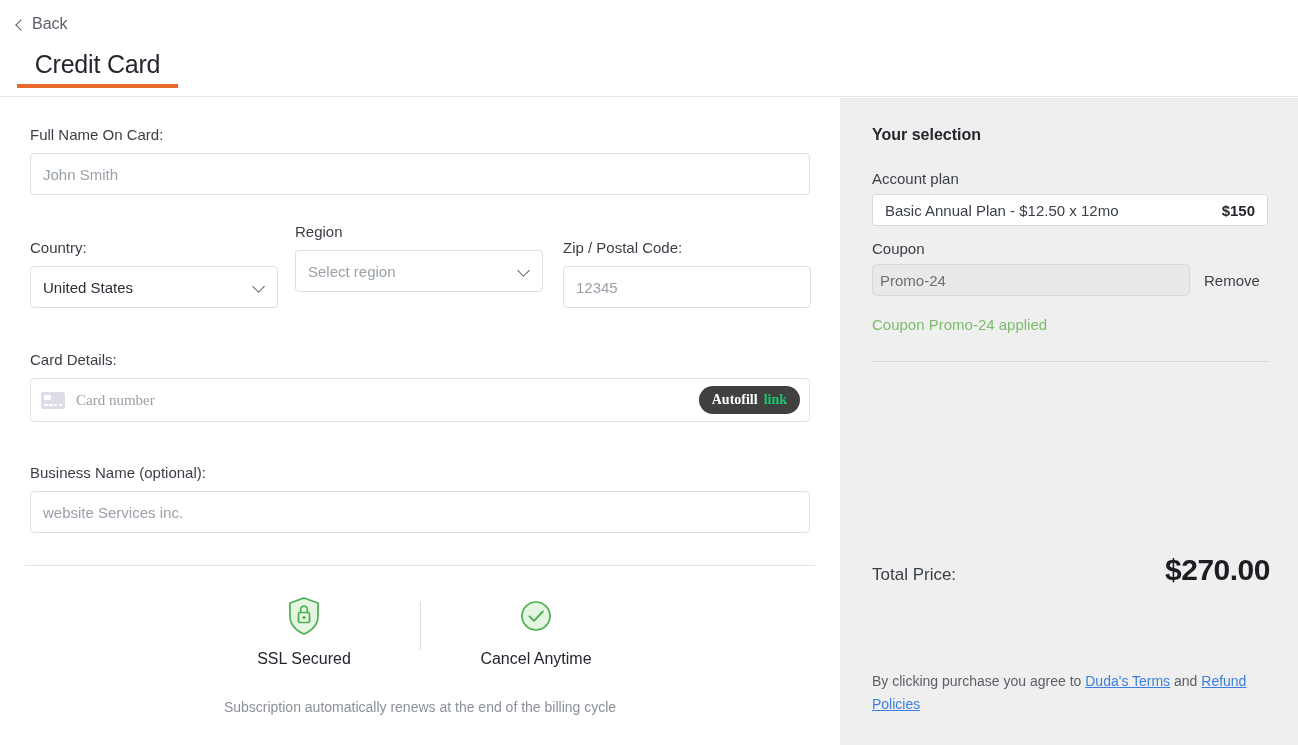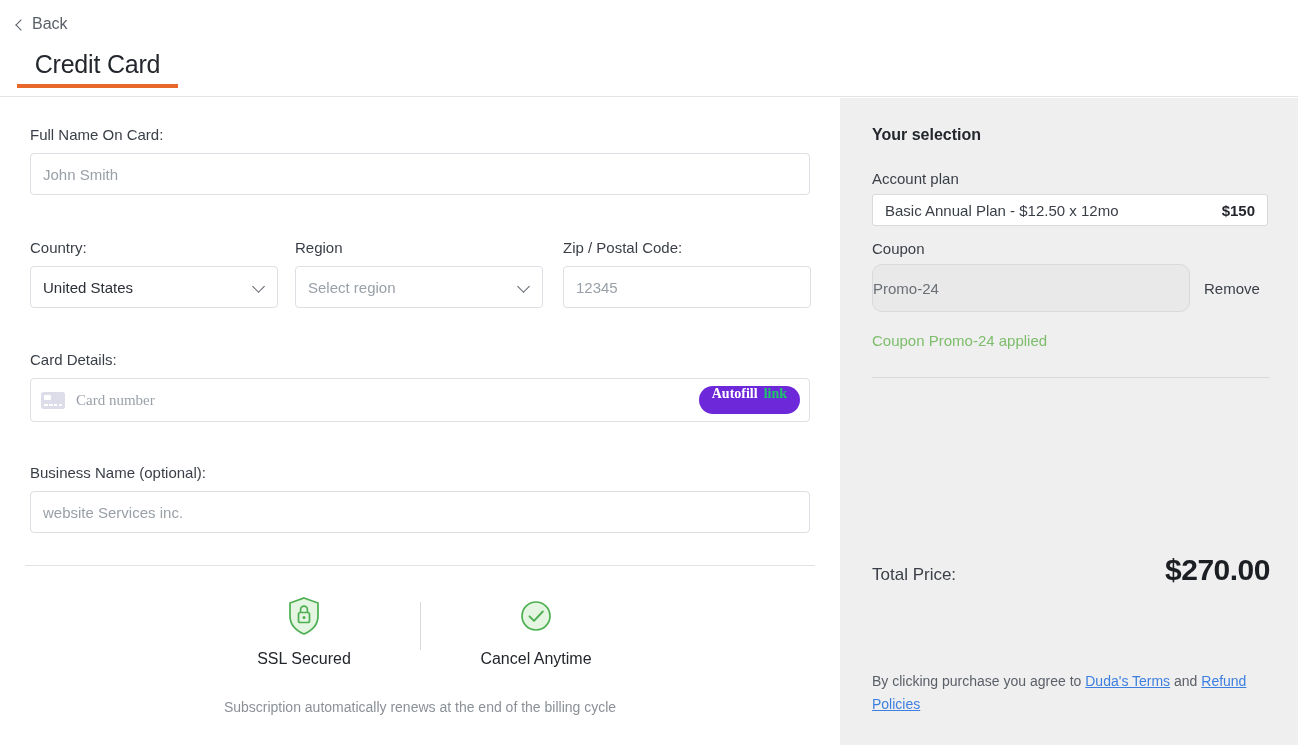--- a/index.html
+++ b/index.html
@@ -176,23 +176,23 @@
     font-size: 15px;
     color: #9aa0a8;
   }
   .autofill-badge {
     position: absolute;
     right: 9px;
     top: 7px;
     height: 28px;
     padding: 0 13px;
     border-radius: 14px;
-    background: #6d28d9;
-    display: flex;
-    align-items: flex-start;
+    background: #404040;
+    display: flex;
+    align-items: center;
     gap: 6px;
     cursor: pointer;
   }
   .autofill-text {
     color: #ffffff;
     font-size: 14px;
     font-weight: bold;
   }
   .autofill-link {
     color: #1ec46a;
@@ -280,28 +280,28 @@
   .plan-name { font-size: 15px; color: #3a3f47; }
   .plan-price { font-size: 15px; font-weight: bold; color: #23262c; }
 
   .coupon-row {
     display: flex;
     align-items: center;
     gap: 14px;
   }
   .coupon-input {
     width: 318px;
-    height: 48px;
+    height: 32px;
     border: 1px solid #d7d9dc;
-    border-radius: 10px;
+    border-radius: 5px;
     background: #e9e9e9;
     font-family: "Liberation Sans", sans-serif;
     font-size: 15px;
     color: #6a6f76;
-    padding: 0 0;
+    padding: 0 7px;
     outline: none;
   }
   .remove-link {
     font-size: 15px;
     color: #3a3f47;
     cursor: pointer;
   }
   .coupon-applied {
     margin-top: 20px;
     font-size: 15px;
@@ -386,21 +386,21 @@
     </div>
 
     <div class="grp" style="left:30px; top:133px; width:248px;">
       <div class="field-label">Country:</div>
       <div class="select-box">
         <span class="select-value">United States</span>
         <span class="chev-down"></span>
       </div>
     </div>
 
-    <div class="grp" style="left:295px; top:133px; width:248px;">
+    <div class="grp" style="left:295px; top:117px; width:248px;">
       <div class="field-label">Region</div>
       <div class="select-box">
         <span class="select-value placeholder">Select region</span>
         <span class="chev-down"></span>
       </div>
     </div>
 
     <div class="grp" style="left:563px; top:133px; width:248px;">
       <div class="field-label">Zip / Postal Code:</div>
       <input class="txt-input" type="text" placeholder="12345" style="">

